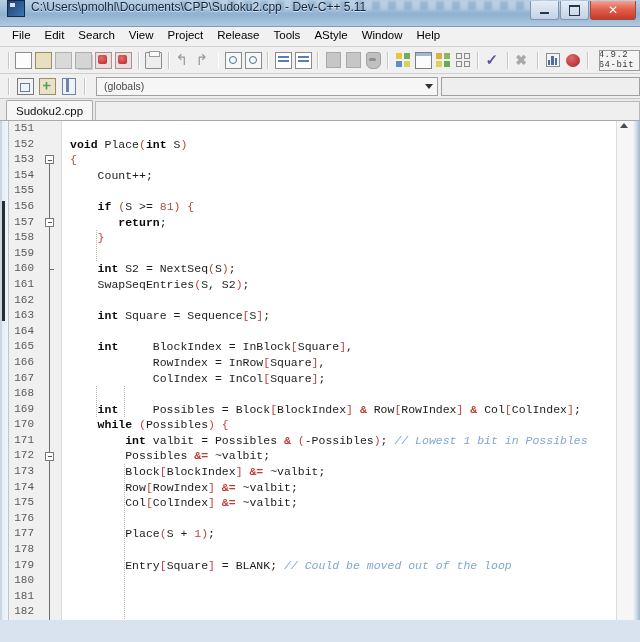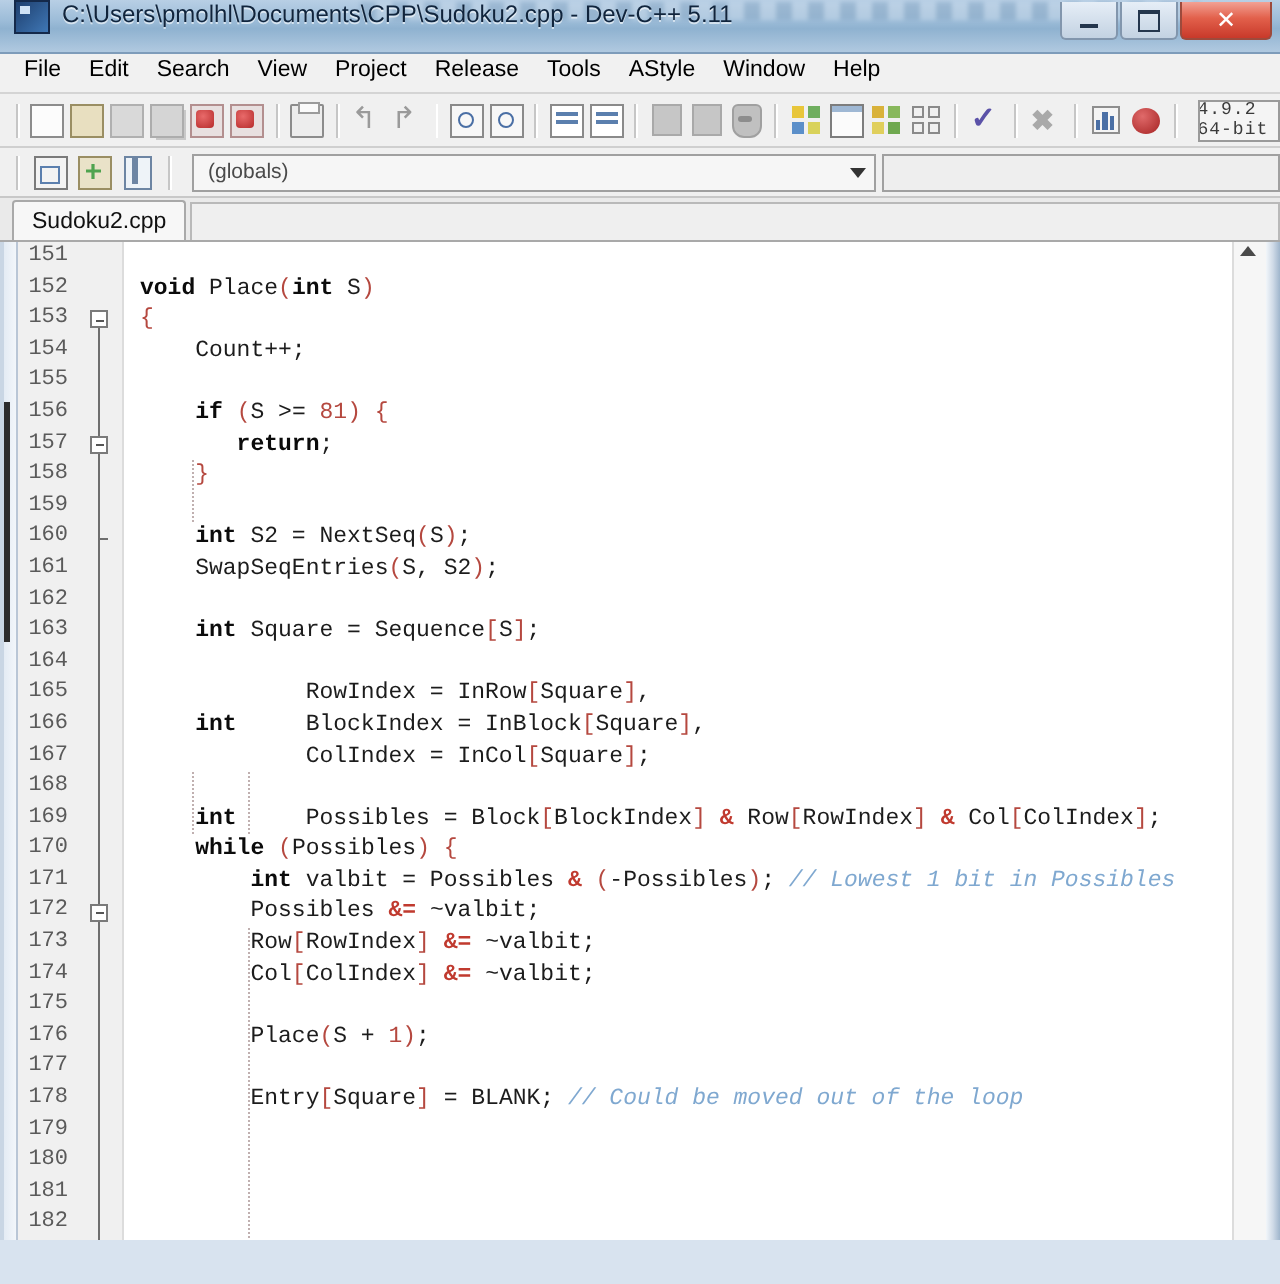--- a/index.html
+++ b/index.html
@@ -349,28 +349,29 @@
         <div class="cl">&nbsp;</div>
         <div class="cl"><span class="kw">    if</span><span> </span><span class="br">(</span><span>S &gt;= </span><span class="num">81</span><span class="br">) {</span></div>
         <div class="cl"><span class="kw">       return</span><span>;</span></div>
         <div class="cl"><span class="br">    }</span></div>
         <div class="cl">&nbsp;</div>
         <div class="cl"><span class="kw">    int</span><span> S2 = NextSeq</span><span class="br">(</span><span>S</span><span class="br">)</span><span>;</span></div>
         <div class="cl"><span>    SwapSeqEntries</span><span class="br">(</span><span>S, S2</span><span class="br">)</span><span>;</span></div>
         <div class="cl">&nbsp;</div>
         <div class="cl"><span class="kw">    int</span><span> Square = Sequence</span><span class="br">[</span><span>S</span><span class="br">]</span><span>;</span></div>
         <div class="cl">&nbsp;</div>
+        <div class="cl"><span class="kw">    int</span><span>     BlockIndex = InBlock</span><span class="br">[</span><span>Square</span><span class="br">]</span><span>,</span></div>
         <div class="cl"><span>            RowIndex = InRow</span><span class="br">[</span><span>Square</span><span class="br">]</span><span>,</span></div>
-        <div class="cl"><span class="kw">    int</span><span>     BlockIndex = InBlock</span><span class="br">[</span><span>Square</span><span class="br">]</span><span>,</span></div>
         <div class="cl"><span>            ColIndex = InCol</span><span class="br">[</span><span>Square</span><span class="br">]</span><span>;</span></div>
         <div class="cl">&nbsp;</div>
         <div class="cl"><span class="kw">    int</span><span>     Possibles = Block</span><span class="br">[</span><span>BlockIndex</span><span class="br">]</span><span> </span><span class="op">&amp;</span><span> Row</span><span class="br">[</span><span>RowIndex</span><span class="br">]</span><span> </span><span class="op">&amp;</span><span> Col</span><span class="br">[</span><span>ColIndex</span><span class="br">]</span><span>;</span></div>
         <div class="cl"><span class="kw">    while</span><span> </span><span class="br">(</span><span>Possibles</span><span class="br">) {</span></div>
         <div class="cl"><span class="kw">        int</span><span> valbit = Possibles </span><span class="op">&amp;</span><span> </span><span class="br">(</span><span>-Possibles</span><span class="br">)</span><span>; </span><span class="cm">// Lowest 1 bit in Possibles</span></div>
         <div class="cl"><span>        Possibles </span><span class="op">&amp;=</span><span> ~valbit;</span></div>
+        <div class="cl"><span>        Block</span><span class="br">[</span><span>BlockIndex</span><span class="br">]</span><span> </span><span class="op">&amp;=</span><span> ~valbit;</span></div>
         <div class="cl"><span>        Row</span><span class="br">[</span><span>RowIndex</span><span class="br">]</span><span> </span><span class="op">&amp;=</span><span> ~valbit;</span></div>
         <div class="cl"><span>        Col</span><span class="br">[</span><span>ColIndex</span><span class="br">]</span><span> </span><span class="op">&amp;=</span><span> ~valbit;</span></div>
         <div class="cl">&nbsp;</div>
         <div class="cl"><span>        Place</span><span class="br">(</span><span>S + </span><span class="num">1</span><span class="br">)</span><span>;</span></div>
         <div class="cl">&nbsp;</div>
         <div class="cl"><span>        Entry</span><span class="br">[</span><span>Square</span><span class="br">]</span><span> = BLANK; </span><span class="cm">// Could be moved out of the loop</span></div>
         <div class="iguide" style="left: 34px; top: 109.2px; height: 31.2px;"></div>
         <div class="iguide" style="left: 34px; top: 265.2px; height: 31.2px;"></div>
         <div class="iguide" style="left: 62px; top: 265.2px; height: 31.2px;"></div>
         <div class="iguide" style="left: 62px; top: 343.2px; height: 202.8px;"></div>

